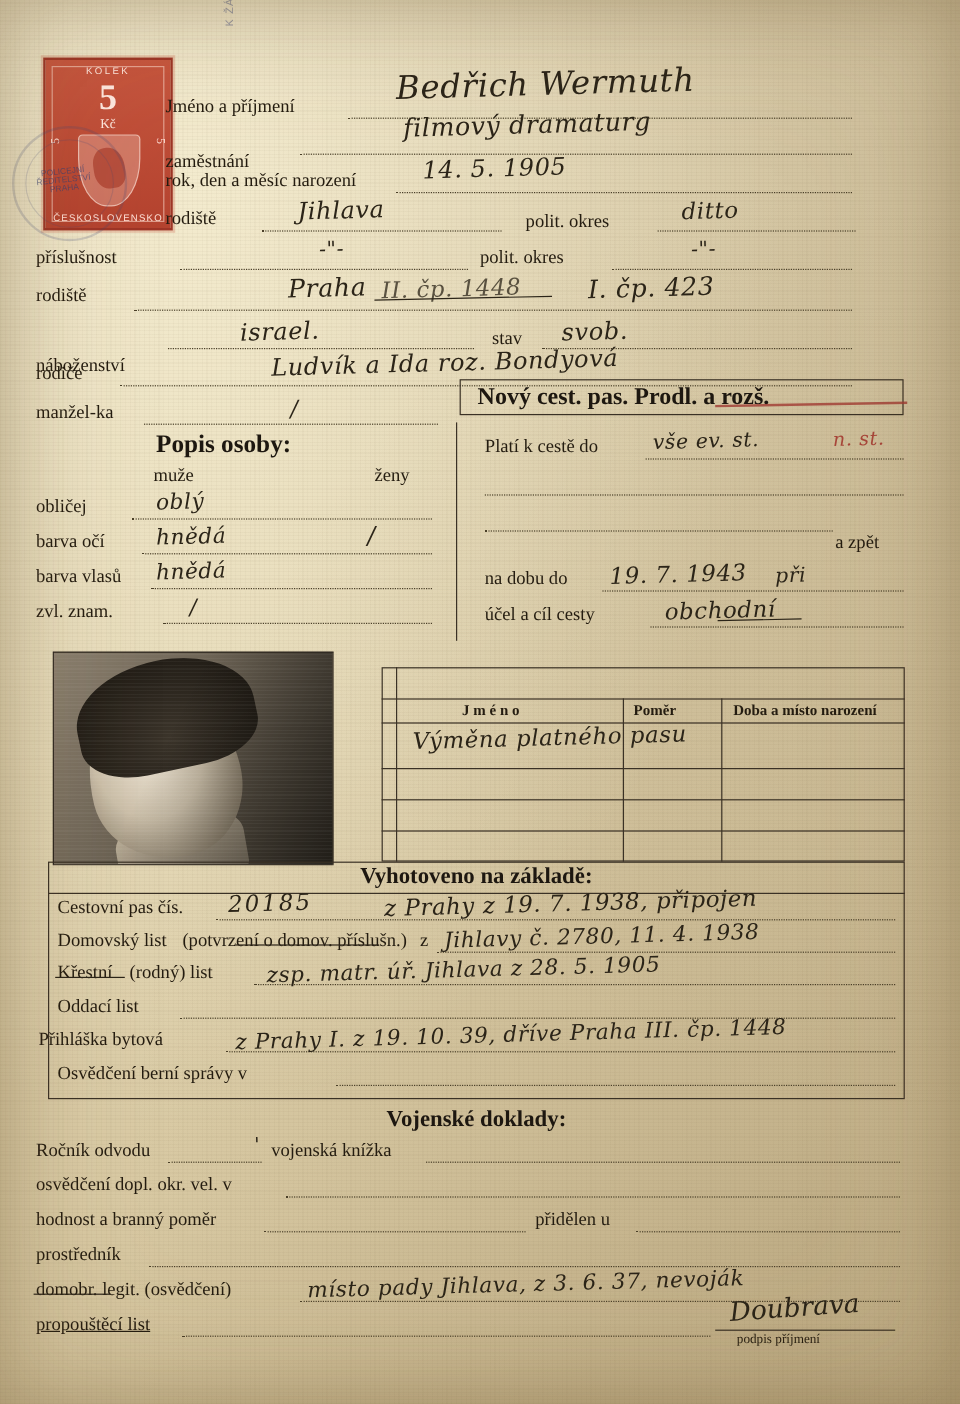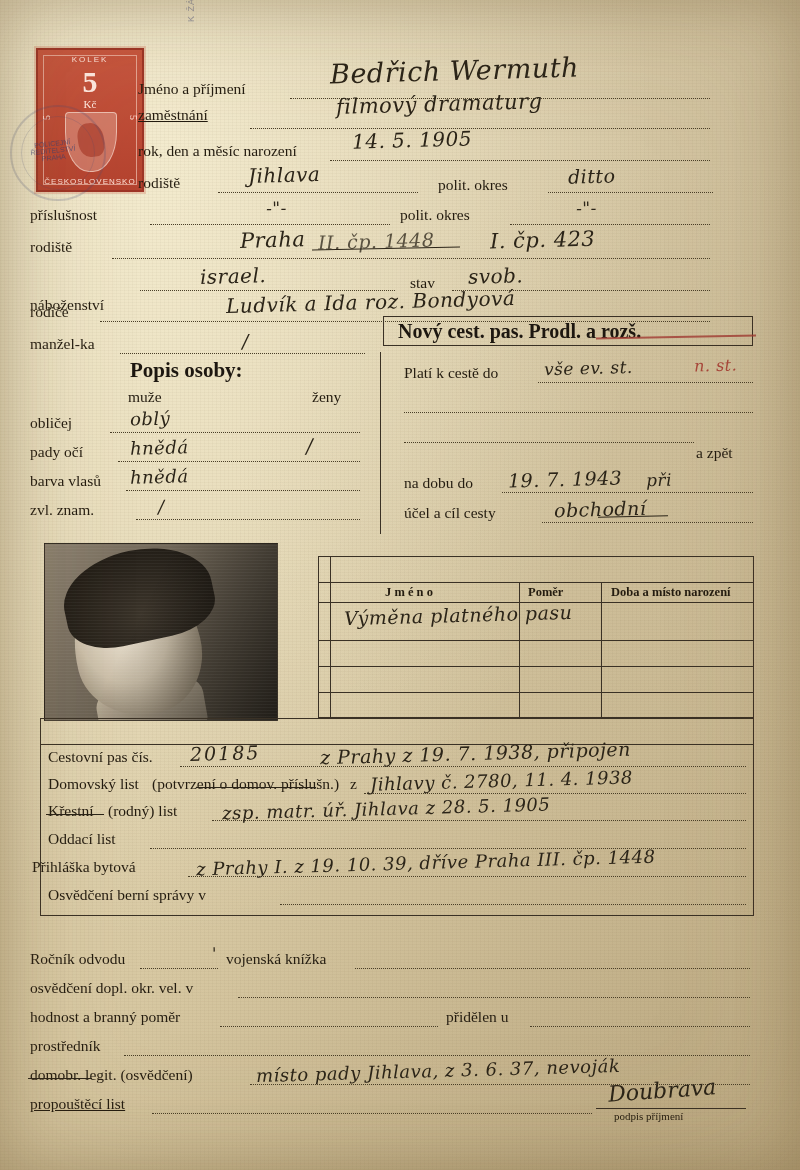--- a/index.html
+++ b/index.html
@@ -223,21 +223,21 @@
     <div class="side">ČESKOSLOVENSKO</div>
   </div>
   <div id="seal"></div>
   <div id="seal-txt">POLICEJNÍ ŘEDITELSTVÍ PRAHA</div>
   <div id="vstamp">K ŽÁDOSTI PŘILOŽENO</div>
 
   <div class="lbl" style="left:138px;top:80px;">Jméno a příjmení</div>
   <div class="dots" style="left:290px;top:98px;width:420px;"></div>
   <div class="hw" style="left:330px;top:55px;font-size:27px;">Bedřich Wermuth</div>
 
-  <div class="lbl" style="left:138px;top:106px;text-decoration:underline;">zaměstnání</div>
+  <div class="lbl" style="left:138px;top:126px;">zaměstnání</div>
   <div class="dots" style="left:250px;top:128px;width:460px;"></div>
   <div class="hw" style="left:336px;top:92px;font-size:21px;">filmový dramaturg</div>
 
   <div class="lbl" style="left:138px;top:142px;">rok, den a měsíc narození</div>
   <div class="dots" style="left:330px;top:160px;width:380px;"></div>
   <div class="hw" style="left:352px;top:128px;font-size:20px;">14. 5. 1905</div>
 
   <div class="lbl" style="left:138px;top:174px;">rodiště</div>
   <div class="dots" style="left:218px;top:192px;width:200px;"></div>
   <div class="hw" style="left:248px;top:163px;font-size:20px;">Jihlava</div>
@@ -275,21 +275,21 @@
   <div class="hw" style="left:242px;top:330px;font-size:19px;">/</div>
 
   <div class="hdr" style="left:130px;top:358px;font-size:21px;">Popis osoby:</div>
   <div class="lbl" style="left:128px;top:388px;">muže</div>
   <div class="lbl" style="left:312px;top:388px;">ženy</div>
 
   <div class="lbl" style="left:30px;top:414px;">obličej</div>
   <div class="dots" style="left:110px;top:432px;width:250px;"></div>
   <div class="hw" style="left:130px;top:408px;font-size:18px;">oblý</div>
 
-  <div class="lbl" style="left:30px;top:443px;">pady očí</div>
+  <div class="lbl" style="left:30px;top:443px;">barva očí</div>
   <div class="dots" style="left:118px;top:461px;width:242px;"></div>
   <div class="hw" style="left:130px;top:437px;font-size:18px;">hnědá</div>
   <div class="hw" style="left:306px;top:434px;font-size:20px;">/</div>
 
   <div class="lbl" style="left:30px;top:472px;">barva vlasů</div>
   <div class="dots" style="left:126px;top:490px;width:234px;"></div>
   <div class="hw" style="left:130px;top:466px;font-size:18px;">hnědá</div>
 
   <div class="lbl" style="left:30px;top:501px;">zvl. znam.</div>
   <div class="dots" style="left:136px;top:519px;width:224px;"></div>
@@ -341,20 +341,21 @@
   <div class="rule" style="left:318px;top:666px;width:436px;"></div>
   <div class="rule" style="left:318px;top:692px;width:436px;"></div>
 
   <div class="rule" style="left:330px;top:556px;width:0;height:162px;border-bottom:none;border-left:1px solid #3a3125;"></div>
   <div class="rule" style="left:519px;top:582px;width:0;height:136px;border-bottom:none;border-left:1px solid #3a3125;"></div>
   <div class="rule" style="left:601px;top:582px;width:0;height:136px;border-bottom:none;border-left:1px solid #3a3125;"></div>
 
   <div class="hw" style="left:344px;top:604px;font-size:19px;">Výměna platného pasu</div>
 
   <div class="box" style="left:40px;top:718px;width:714px;height:198px;"></div>
+  <div class="hdr" style="left:40px;top:720px;width:714px;text-align:center;font-size:19px;">Vyhotoveno na základě:</div>
   <div class="rule" style="left:40px;top:744px;width:714px;"></div>
 
   <div class="lbl" style="left:48px;top:748px;">Cestovní pas čís.</div>
   <div class="dots" style="left:180px;top:766px;width:566px;"></div>
   <div class="hw" style="left:190px;top:742px;font-size:19px;letter-spacing:2px;">20185</div>
   <div class="hw" style="left:320px;top:742px;font-size:19px;">z Prahy z 19. 7. 1938, připojen</div>
 
   <div class="lbl" style="left:48px;top:775px;">Domovský list</div>
   <div class="lbl" style="left:152px;top:775px;">(potvrzení o domov. příslušn.)</div>
   <div class="strike" style="left:196px;top:787px;width:120px;transform:none;"></div>
@@ -371,20 +372,21 @@
   <div class="lbl" style="left:48px;top:830px;">Oddací list</div>
   <div class="dots" style="left:150px;top:848px;width:596px;"></div>
 
   <div class="lbl" style="left:32px;top:858px;">Přihláška bytová</div>
   <div class="dots" style="left:188px;top:876px;width:558px;"></div>
   <div class="hw" style="left:196px;top:852px;font-size:18px;">z Prahy I. z 19. 10. 39, dříve Praha III. čp. 1448</div>
 
   <div class="lbl" style="left:48px;top:886px;">Osvědčení berní správy v</div>
   <div class="dots" style="left:280px;top:904px;width:466px;"></div>
 
+  <div class="hdr" style="left:40px;top:922px;width:714px;text-align:center;font-size:19px;">Vojenské doklady:</div>
 
   <div class="lbl" style="left:30px;top:950px;">Ročník odvodu</div>
   <div class="dots" style="left:140px;top:968px;width:78px;"></div>
   <div class="hw" style="left:212px;top:944px;font-size:16px;">'</div>
   <div class="lbl" style="left:226px;top:950px;">vojenská knížka</div>
   <div class="dots" style="left:355px;top:968px;width:395px;"></div>
 
   <div class="lbl" style="left:30px;top:979px;">osvědčení dopl. okr. vel. v</div>
   <div class="dots" style="left:238px;top:997px;width:512px;"></div>
 

